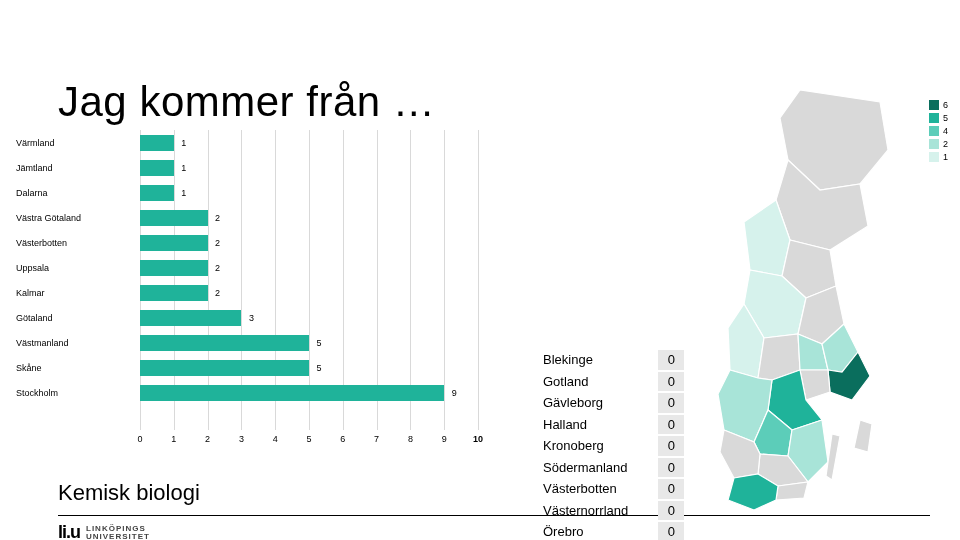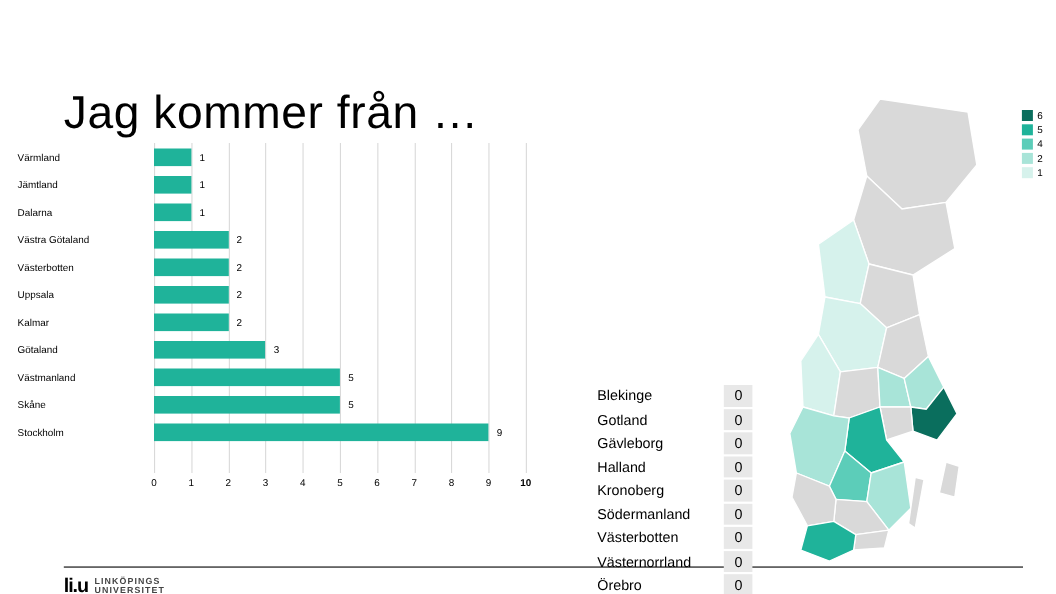--- a/index.html
+++ b/index.html
@@ -33,20 +33,21 @@
   .swatch{width:10px;height:10px}
 
   
   .map{position:absolute;right:40px;top:90px;width:210px;height:420px}
 </style>
 </head>
 <body>
 <div class="slide">
 
 <h1 class="title">Jag kommer från …</h1>
+<div class="subtitle">Kemisk biologi</div>
 <div class="divider"></div>
 <div class="logo">
   <span class="mark">li.u</span>
   <span class="uni"><span>LINKÖPINGS</span><br><span>UNIVERSITET</span></span>
 </div>
 
 <div class="chart">
   <div class="plot" id="plot">
         <div class="gridline" style="left: 0px;"></div>
         <div class="gridline" style="left: 33.8px;"></div>

